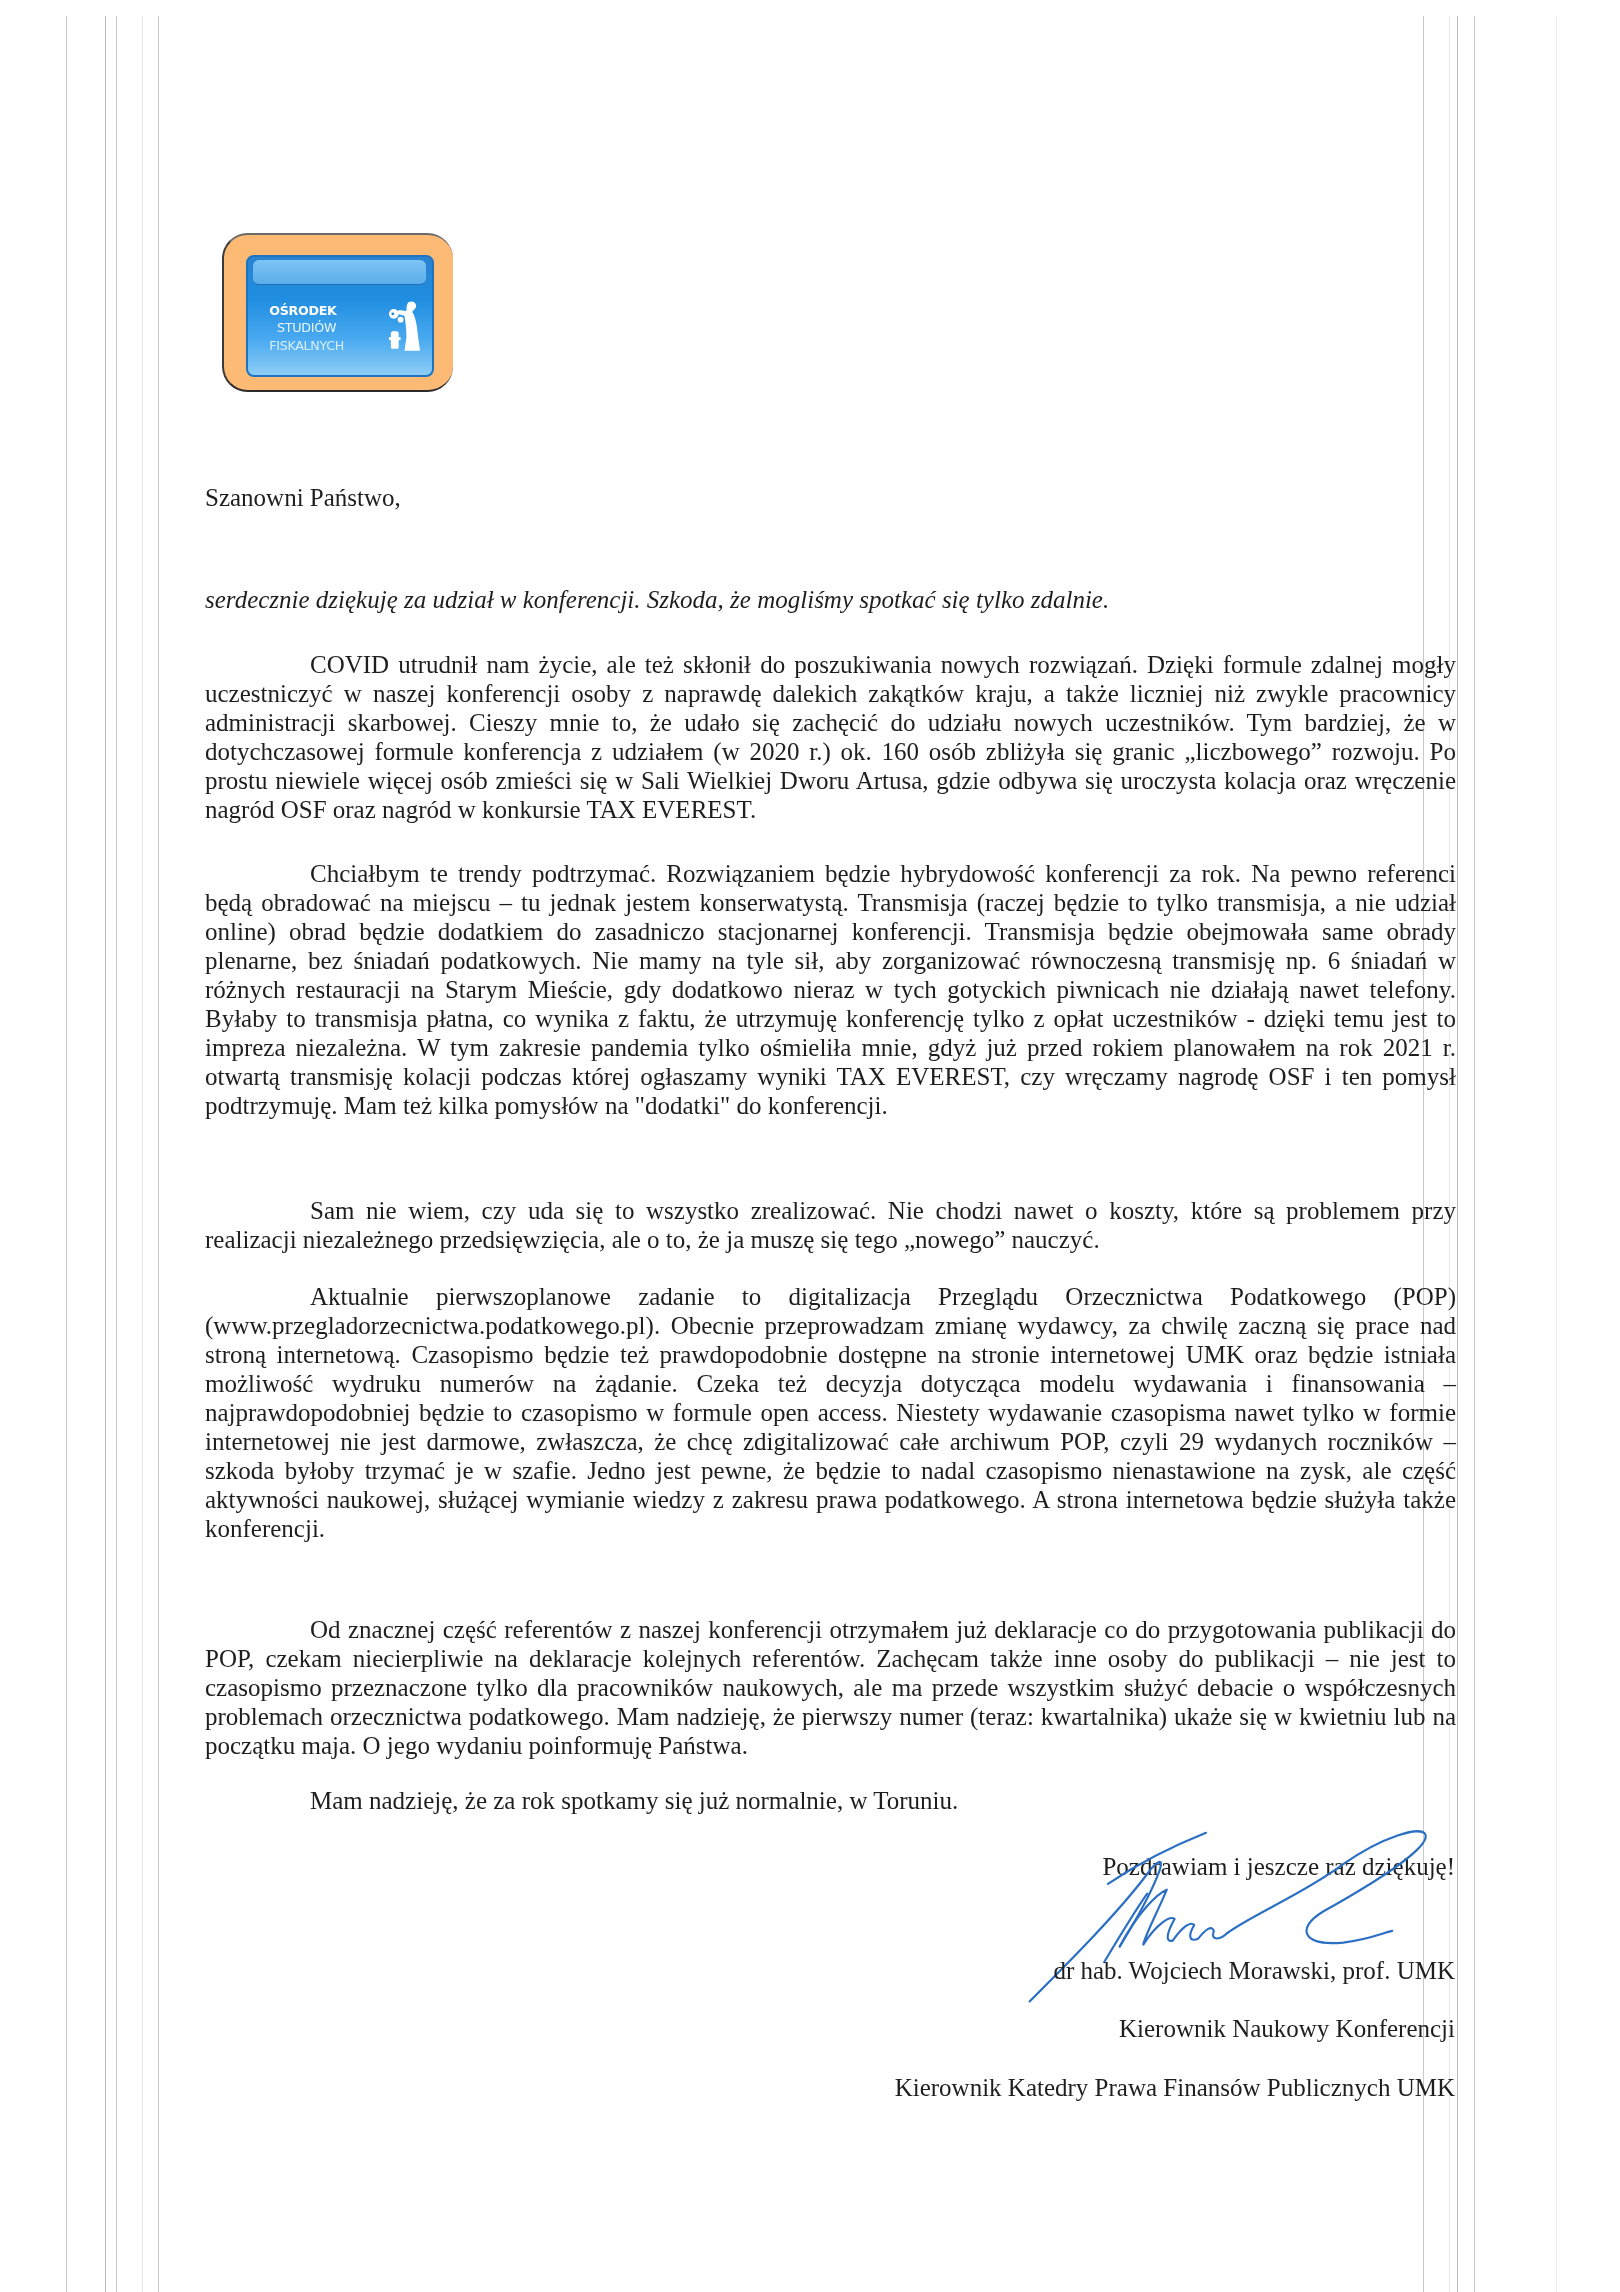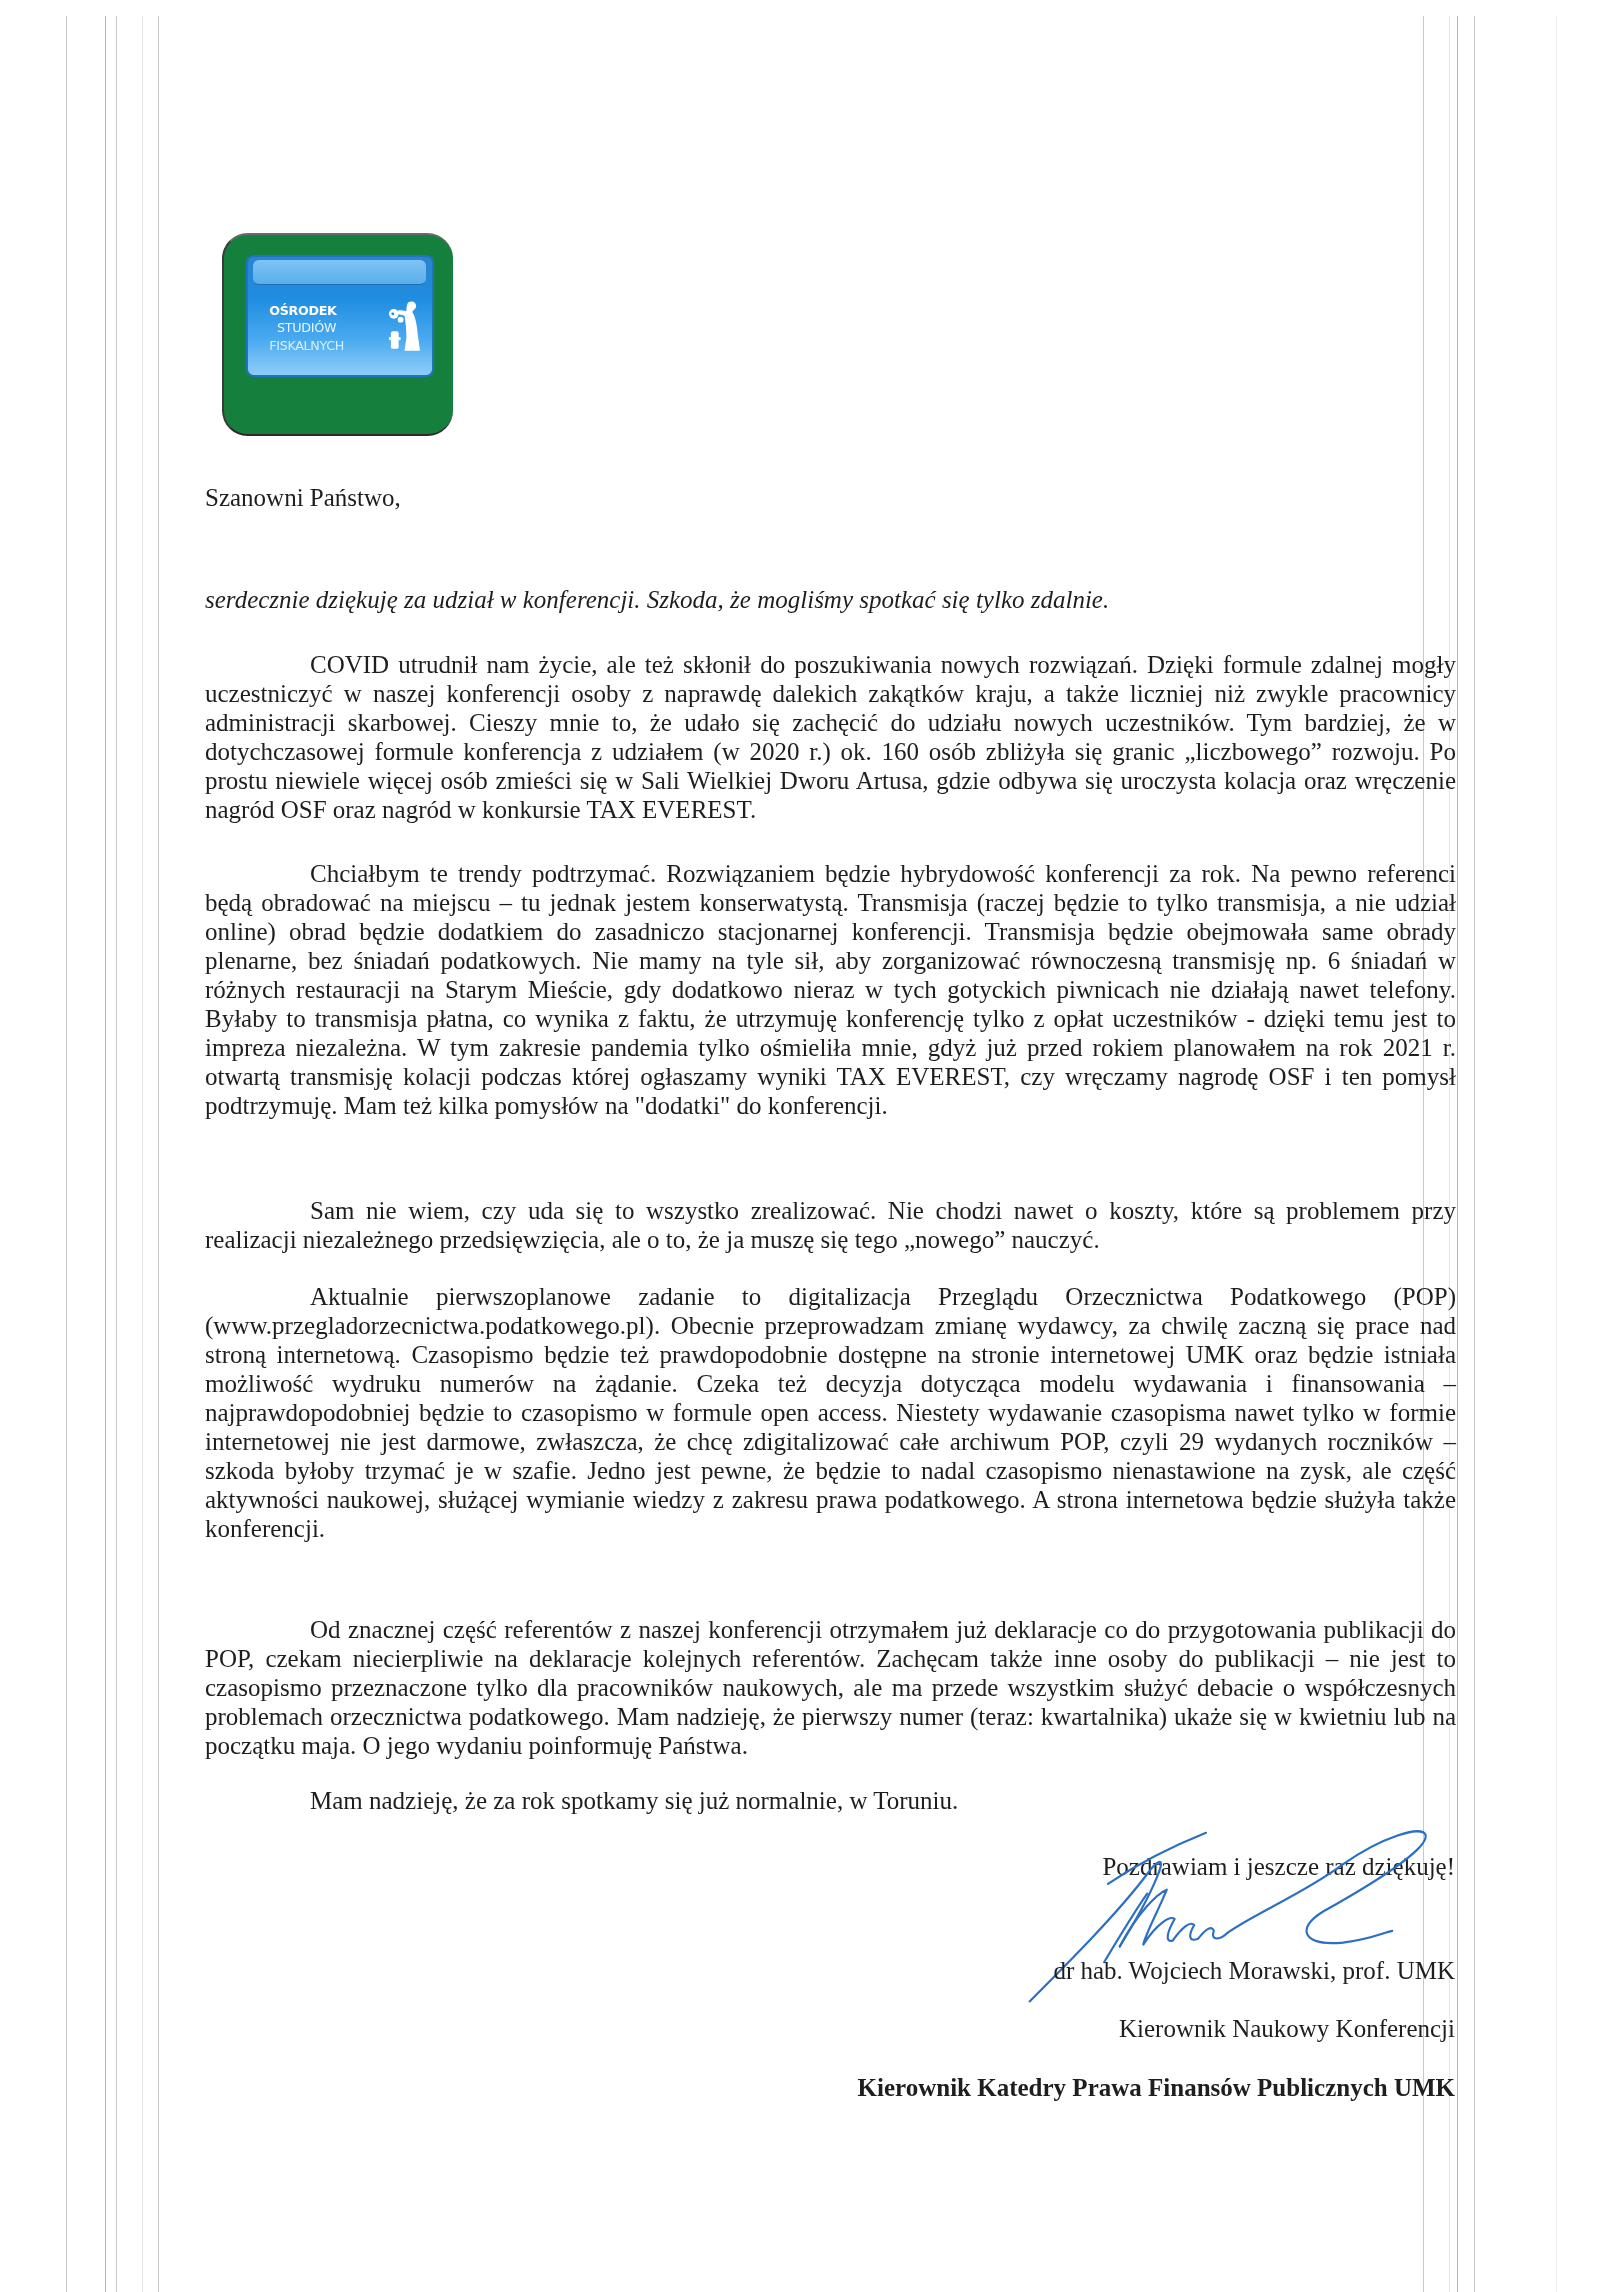--- a/index.html
+++ b/index.html
@@ -20,27 +20,27 @@
       top: 15.7px;
       bottom: 0;
       width: 1px;
       background: #c8c8c8;
     }
     .logo {
       position: absolute;
       left: 222px;
       top: 233px;
       width: 231px;
-      height: 203px;
+      height: 159px;
       border-radius: 25.5px;
       border-left: 2.9px solid #3a3a3a;
       border-top: 2px solid #6a6a6a;
       border-bottom: 2.9px solid #2a2a2a;
       box-sizing: border-box;
-      background: #15803d;
+      background: #fdba74;
     }
     .logo-panel {
       position: absolute;
       left: 21.6px;
       top: 19.6px;
       width: 188px;
       height: 122px;
       border-radius: 7.8px;
       background: linear-gradient(180deg, #2a83cf 0%, #1f8de0 35%, #4aaaf0 70%, #8fcdf7 100%);
       border: 2px solid #1e74c0;
@@ -100,21 +100,21 @@
       position: absolute;
       right: 165px;
       font-size: 25px;
       line-height: 29px;
       text-align: right;
       white-space: nowrap;
     }
     .c-greet { top: 1852px; }
     .c-name { top: 1956px; text-align: center; }
     .c-role1 { top: 2014px; }
-    .c-role2 { top: 2073px; font-weight: bold; }
+    .c-role2 { top: 2073px; }
     .signature {
       position: absolute;
       left: 1010px;
       top: 1825px;
       width: 441px;
       height: 196px;
     }
   </style>
 </head>
 <body>

